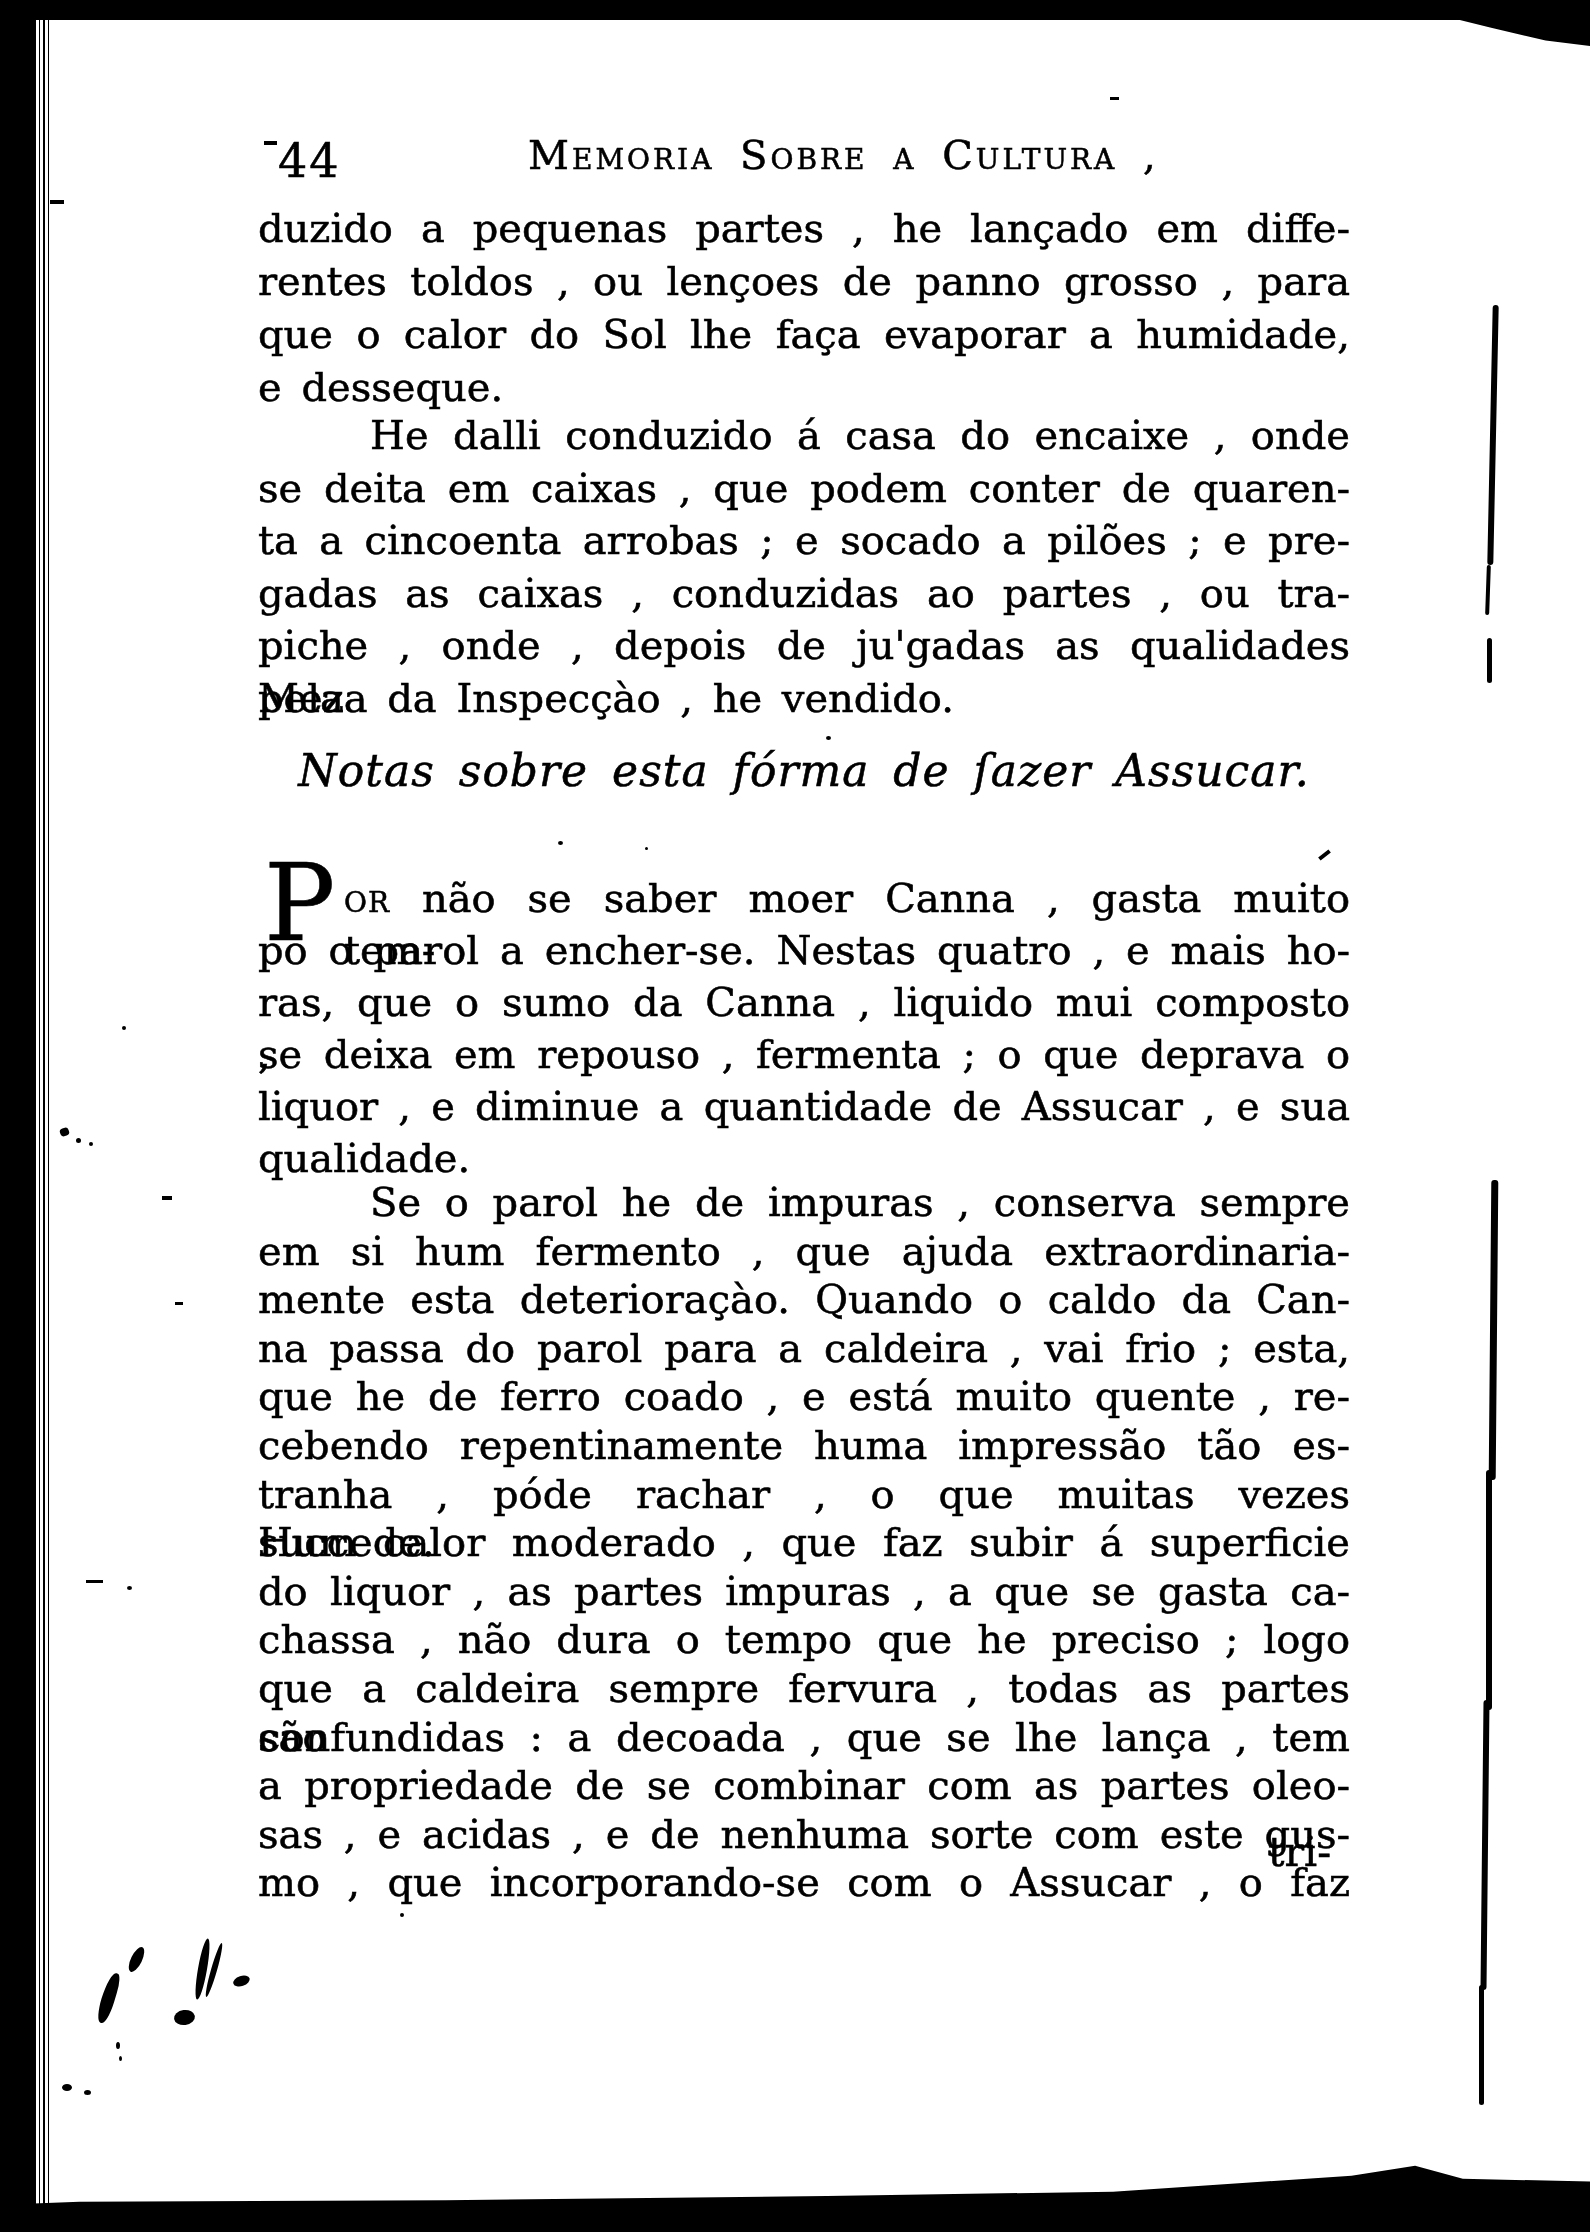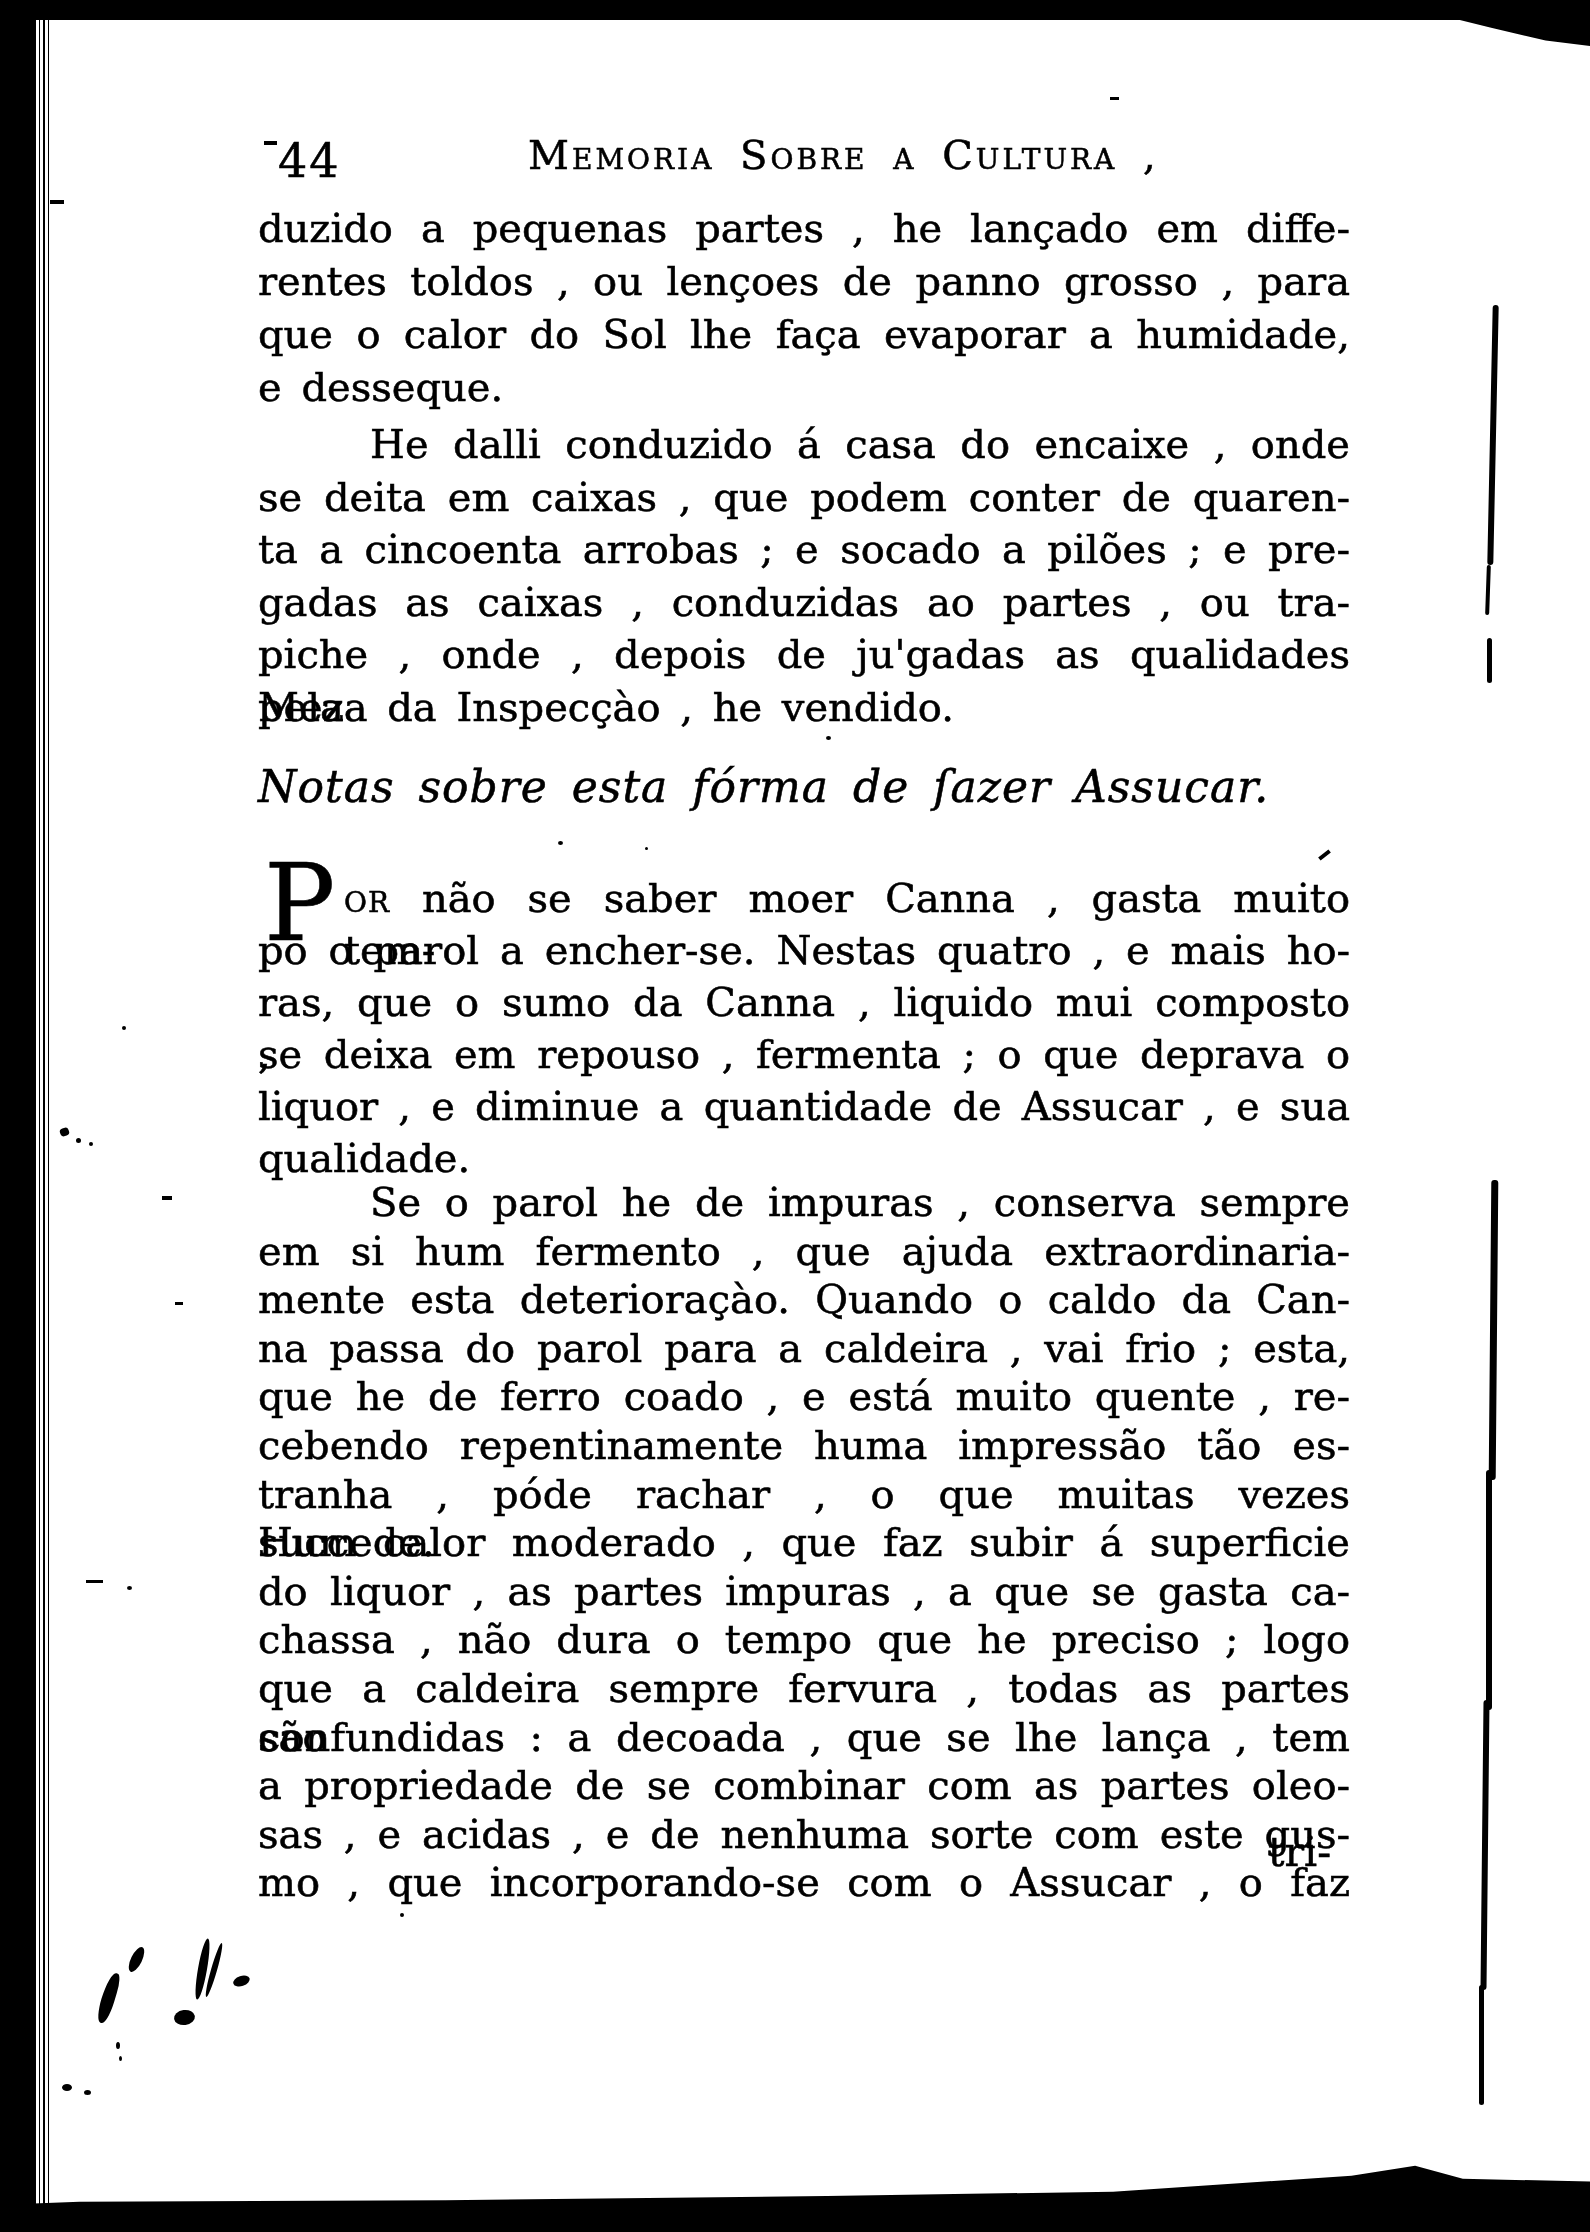--- a/index.html
+++ b/index.html
@@ -17,27 +17,27 @@
   #page-number{left:278px;top:134px;font-size:46px;letter-spacing:2px;}
   #running-title{
     left:528px;top:132px;font-size:40px;
     font-variant:small-caps;letter-spacing:3px;word-spacing:10px;
   }
   .para{position:absolute;left:258px;width:1092px;font-size:40px;word-spacing:7px;}
   .tl{text-align:justify;text-align-last:justify;height:var(--lh);overflow:visible;}
   .tl.last{text-align-last:left;}
   .tl.ind{text-indent:112px;}
   #para-1{top:202px;--lh:53px;line-height:53px;}
-  #para-2{top:418px;--lh:52.5px;line-height:52.5px;}
+  #para-2{top:409px;--lh:52.5px;line-height:52.5px;}
   #para-3{top:872px;--lh:52px;line-height:52px;}
   #para-4{top:1178px;--lh:48.6px;line-height:48.6px;}
   #section-heading{
     left:258px;top:745px;width:1092px;
-    font-style:italic;font-size:44px;
-    letter-spacing:1px;word-spacing:9px;margin-top:16px;
+    font-style:italic;font-size:44px;text-align:center;
+    letter-spacing:1px;word-spacing:9px;
   }
   #drop-cap{
     position:absolute;left:6px;top:-16px;
     font-size:106px;line-height:96px;
   }
   .dropline{margin-left:86px;}
   .sc{font-variant:small-caps;letter-spacing:1px;}
   #catchword{left:1268px;top:1828px;font-size:41px;}
   
   .art,.ink,.mark,.rl{position:absolute;background:#000;}

